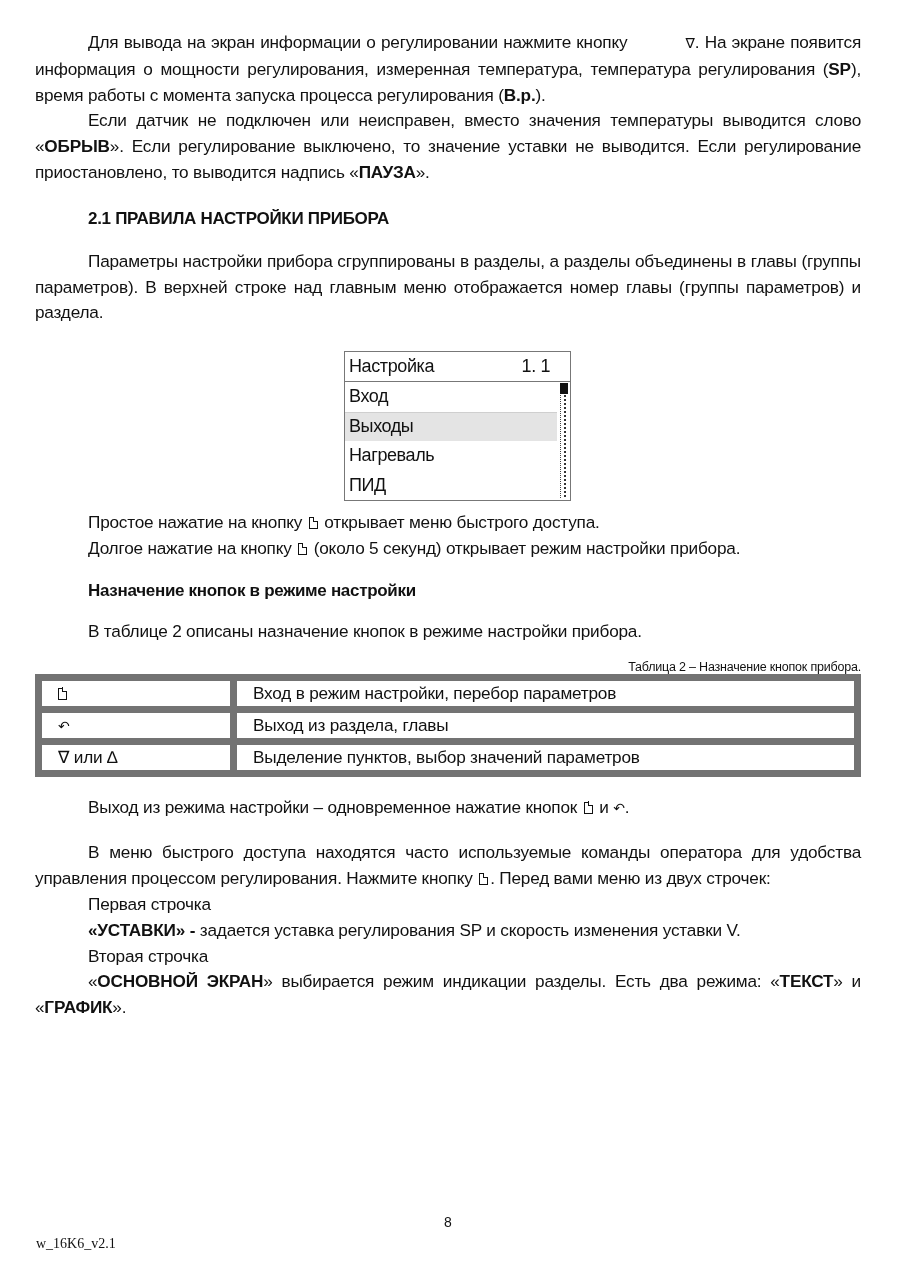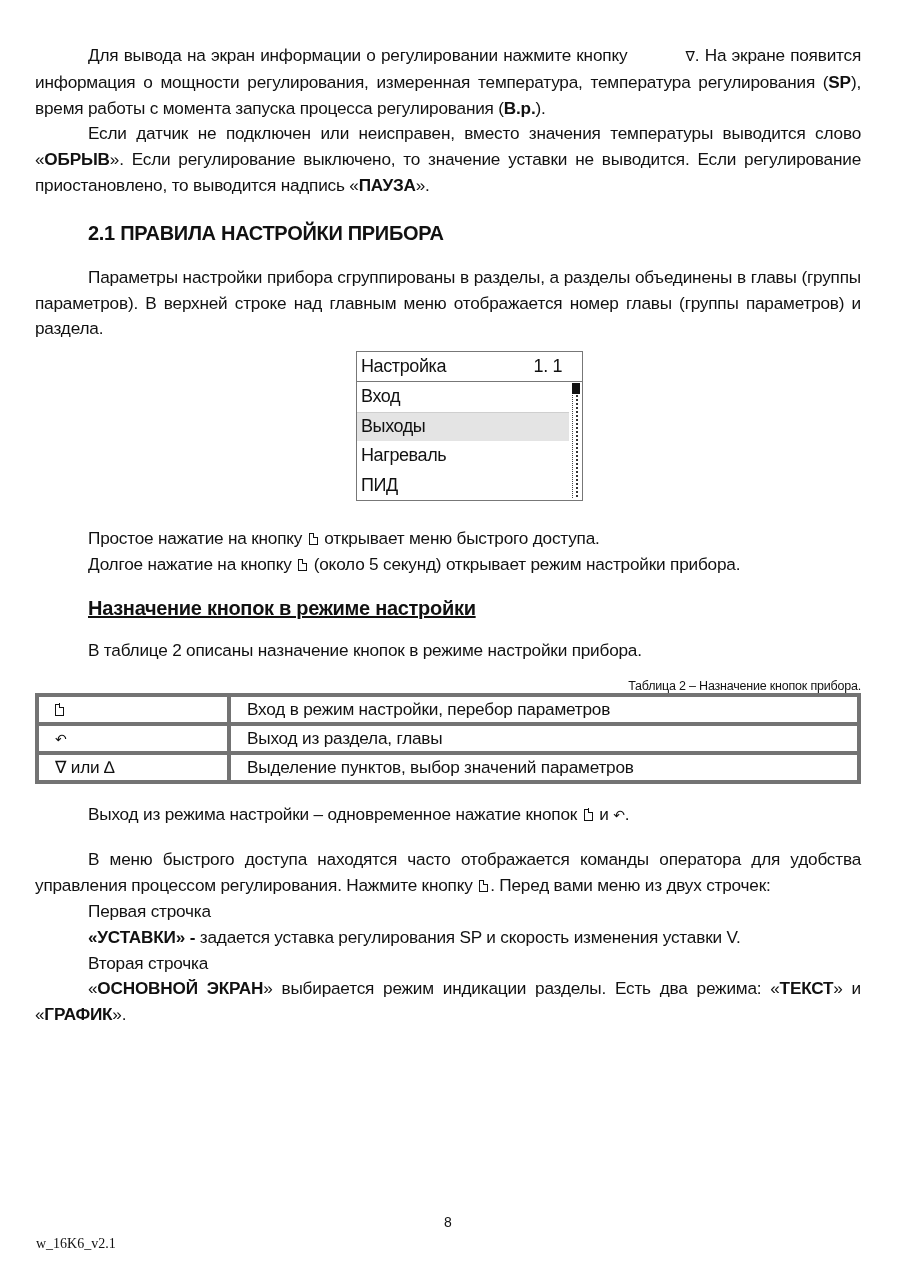--- a/index.html
+++ b/index.html
@@ -1,39 +1,39 @@
 <!DOCTYPE html>
 <html><head>
 <meta charset="utf-8">
 <style>
   html, body { margin: 0; padding: 0; background: #ffffff; }
   body { width: 900px; height: 1274px; position: relative; overflow: hidden;
          font-family: "Liberation Sans Narrow", "Liberation Sans", sans-serif; color: #111; }
-  .page { position: absolute; left: 35px; top: 43px; width: 826px; }
+  .page { position: absolute; left: 35px; top: 30px; width: 826px; }
   .p { font-size: 17.2px; line-height: 25.8px; text-align: justify; margin: 0; letter-spacing: -0.2px; }
   .ind { text-indent: 53px; }
-  .heading { font-weight: bold; font-size: 20px; margin: 0; padding-left: 53px; letter-spacing: -0.3px; }
-  .u { text-decoration: underline; }
+  .heading { font-weight: bold; font-size: 17px; margin: 0; padding-left: 53px; letter-spacing: -0.3px; }
+  .u { }
   b { font-weight: bold; }
   .ico { display: inline-block; font-family: "DejaVu Sans", sans-serif; font-size: 14px; }
   .doc-ico { display: inline-block; width: 9px; height: 12px; border: 1.3px solid #111; position: relative; vertical-align: -1px; margin: 0 2px; box-sizing: border-box; }
   .doc-ico:after { content: ""; position: absolute; right: -1.3px; top: -1.3px; width: 4px; height: 4px; background: #fff; border-left: 1.3px solid #111; border-bottom: 1.3px solid #111; }
   .back-ico { font-family: "DejaVu Sans", sans-serif; font-size: 14px; }
 
-  .screen { position: absolute; left: 356px; top: 351px; width: 225px; height: 148px; border: 1px solid #777; background: #fff; font-family: "Liberation Sans", sans-serif; }
+  .screen { position: absolute; left: 344px; top: 351px; width: 225px; height: 148px; border: 1px solid #777; background: #fff; font-family: "Liberation Sans", sans-serif; }
   .screen .hdr { height: 29px; border-bottom: 1px solid #777; display: flex; justify-content: space-between; align-items: center; padding: 0 20px 0 4px; font-size: 18px; letter-spacing: -0.4px; }
   .screen .row { height: 29.5px; display: flex; align-items: center; padding-left: 4px; font-size: 18px; width: 212px; box-sizing: border-box; letter-spacing: -0.4px; }
   .screen .row.sel { background: #e4e4e4; border-top: 1px solid #cfcfcf; }
   .scrollbar { position: absolute; right: 2px; top: 31px; width: 7px; height: 115px; border-left: 1px dotted #444; }
   .scrollbar .thumb { position: absolute; left: -1px; top: 0; width: 8px; height: 11px; background: #111; }
   .scrollbar .track { position: absolute; left: 3px; top: 12px; width: 0; height: 102px; border-left: 2px dotted #333; }
 
   .caption { font-family: "Liberation Sans", sans-serif; font-size: 12.5px; margin: 0; letter-spacing: -0.2px; }
   table.keys { border-collapse: collapse; width: 826px; font-size: 17.2px; }
-  table.keys td { border: 4px solid #737373; height: 25px; padding: 0 16px; vertical-align: middle; letter-spacing: -0.2px; }
+  table.keys td { border: 7px solid #737373; height: 25px; padding: 0 16px; vertical-align: middle; letter-spacing: -0.2px; }
   table.keys td.k { width: 156px; }
 
   .footer-page { position: absolute; left: 444px; top: 1214px; font-family: "Liberation Sans", sans-serif; font-size: 14px; }
   .footer-code { position: absolute; left: 36px; top: 1236px; font-family: "Liberation Serif", serif; font-size: 14px; }
 </style>
 </head>
 <body>
 
 <div class="page">
   <p class="p ind"><span>Для вывода на экран информации о регулировании нажмите кнопку </span><span class="ico">∇</span><span>.  На экране появится информация о мощности регулирования, измеренная температура, температура регулирования (</span><b>SP</b><span>), время работы с момента запуска процесса регулирования (</span><b>В.р.</b><span>).</span></p>
@@ -63,21 +63,21 @@
     </tr>
     <tr>
       <td class="k">∇ или ∆</td>
       <td>Выделение пунктов, выбор значений параметров</td>
     </tr>
   </tbody>
     </table>
 
   <p class="p ind" style="margin-top:18px;"><span>Выход из режима настройки – одновременное нажатие кнопок </span><span class="doc-ico"></span><span> и </span><span class="back-ico">↶</span><span>.</span></p>
 
-  <p class="p ind" style="margin-top:19px;"><span>В меню быстрого доступа находятся часто отображается команды оператора для удобства управления процессом регулирования. Нажмите кнопку </span><span class="doc-ico"></span><span>. Перед вами меню из двух строчек:</span></p>
+  <p class="p ind" style="margin-top:19px;"><span>В меню быстрого доступа находятся часто используемые команды оператора для удобства управления процессом регулирования. Нажмите кнопку </span><span class="doc-ico"></span><span>. Перед вами меню из двух строчек:</span></p>
   <p class="p ind">Первая строчка</p>
   <p class="p ind"><b>«УСТАВКИ» -</b><span> задается уставка регулирования SP и скорость изменения уставки V.</span></p>
   <p class="p ind">Вторая строчка</p>
   <p class="p ind"><span>«</span><b>ОСНОВНОЙ ЭКРАН</b><span>» выбирается режим индикации разделы. Есть два режима: «</span><b>ТЕКСТ</b><span>» и «</span><b>ГРАФИК</b><span>».</span></p>
 </div>
 
 <div class="screen">
   <div class="hdr">
     <span>Настройка</span>
     <span>1. 1</span>

